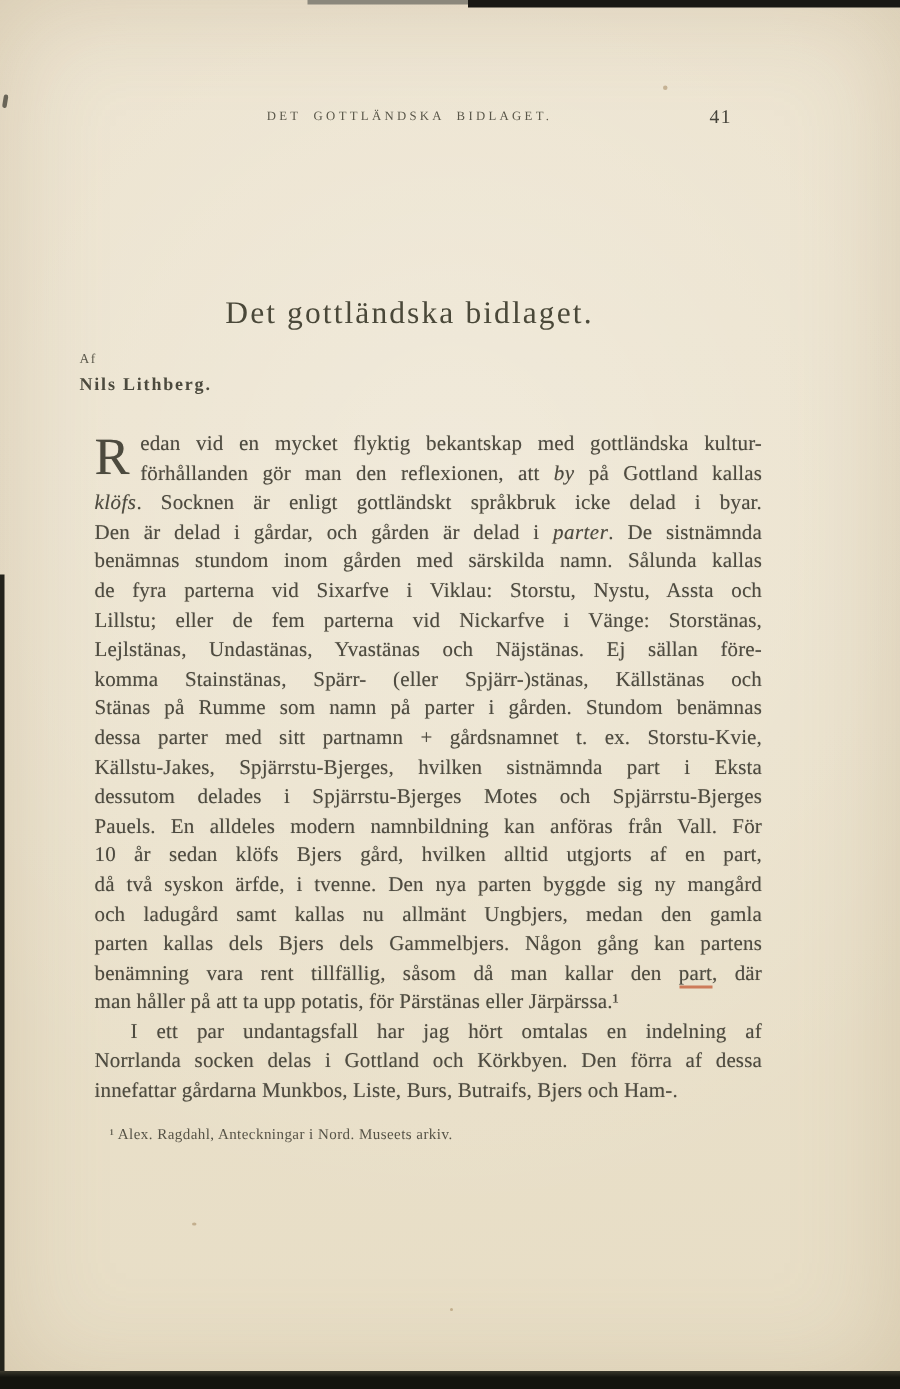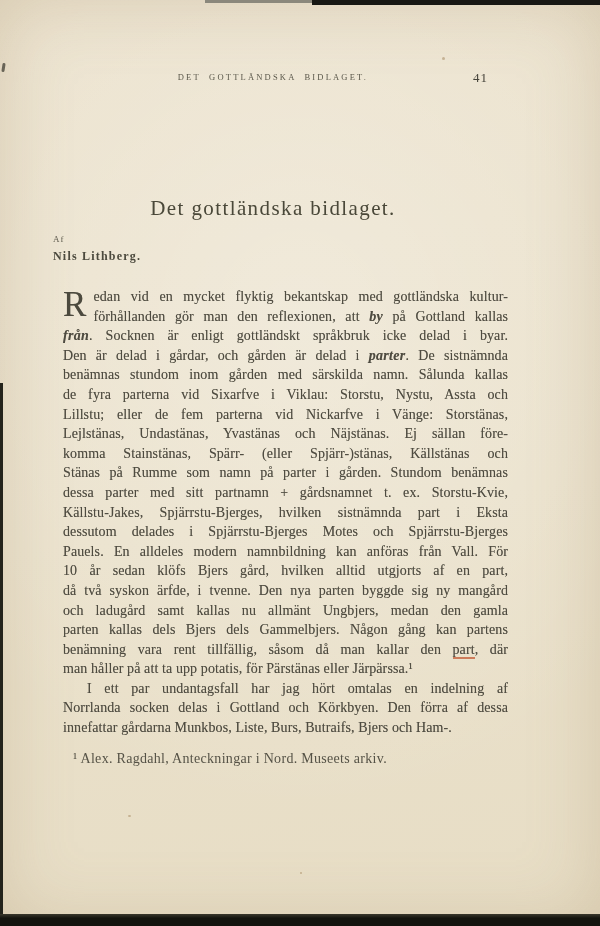--- a/index.html
+++ b/index.html
@@ -63,27 +63,27 @@
     text-shadow:0 0 0.5px rgba(78,75,64,0.45);
   }
   .para{overflow:visible;}
   .dropcap{
     float:left;font-size:35px;line-height:34px;height:37px;
     margin:1px 7px 0 0;color:#4c4a3e;
   }
   .line{white-space:normal;}
   .line.j{text-align:justify;text-align-last:justify;}
   .line.indent{padding-left:24px;font-family:Liberation Serif, serif;}
-  .line i{letter-spacing:0.3px;font-weight:bold;}
+  .line i{letter-spacing:0.3px;}
   .marked{border-bottom:2px solid rgba(193,81,41,0.7);}
 
   
   .footnote{
     position:absolute;left:73px;top:751px;width:420px;
-    font-size:14px;color:#555246;letter-spacing:0.3px;
+    font-size:10px;color:#555246;letter-spacing:0.3px;
   }
 </style>
 </head>
 <body>
 
 <div class="scan">
 
   <div class="edge-top-gray"></div>
   <div class="edge-top-black"></div>
   <div class="edge-bottom-black"></div>
@@ -98,21 +98,21 @@
 
   <div class="title">Det gottländska bidlaget.</div>
   <div class="byline-prefix">Af</div>
   <div class="author">Nils Lithberg.</div>
 
   <div class="body-text">
       <div class="para">
         <span class="dropcap">R</span>
         <div class="line j">edan vid en mycket flyktig bekantskap med gottländska kultur-</div>
         <div class="line j">förhållanden gör man den reflexionen, att <i>by</i> på Gottland kallas</div>
-        <div class="line j"><i>från</i>.  Socknen är enligt gottländskt språkbruk icke delad i byar.</div>
+        <div class="line j"><i>klöfs</i>.  Socknen är enligt gottländskt språkbruk icke delad i byar.</div>
         <div class="line j">Den är delad i gårdar, och gården är delad i <i>parter</i>.  De sistnämnda</div>
         <div class="line j">benämnas stundom inom gården med särskilda namn.  Sålunda kallas</div>
         <div class="line j">de fyra parterna vid Sixarfve i Viklau: Storstu, Nystu, Assta och</div>
         <div class="line j">Lillstu; eller de fem parterna vid Nickarfve i Vänge: Storstänas,</div>
         <div class="line j">Lejlstänas, Undastänas, Yvastänas och Näjstänas.  Ej sällan före-</div>
         <div class="line j">komma Stainstänas, Spärr- (eller Spjärr-)stänas, Källstänas och</div>
         <div class="line j">Stänas på Rumme som namn på parter i gården.  Stundom benämnas</div>
         <div class="line j">dessa parter med sitt partnamn + gårdsnamnet t. ex. Storstu-Kvie,</div>
         <div class="line j">Källstu-Jakes, Spjärrstu-Bjerges, hvilken sistnämnda part i Eksta</div>
         <div class="line j">dessutom delades i Spjärrstu-Bjerges Motes och Spjärrstu-Bjerges</div>

